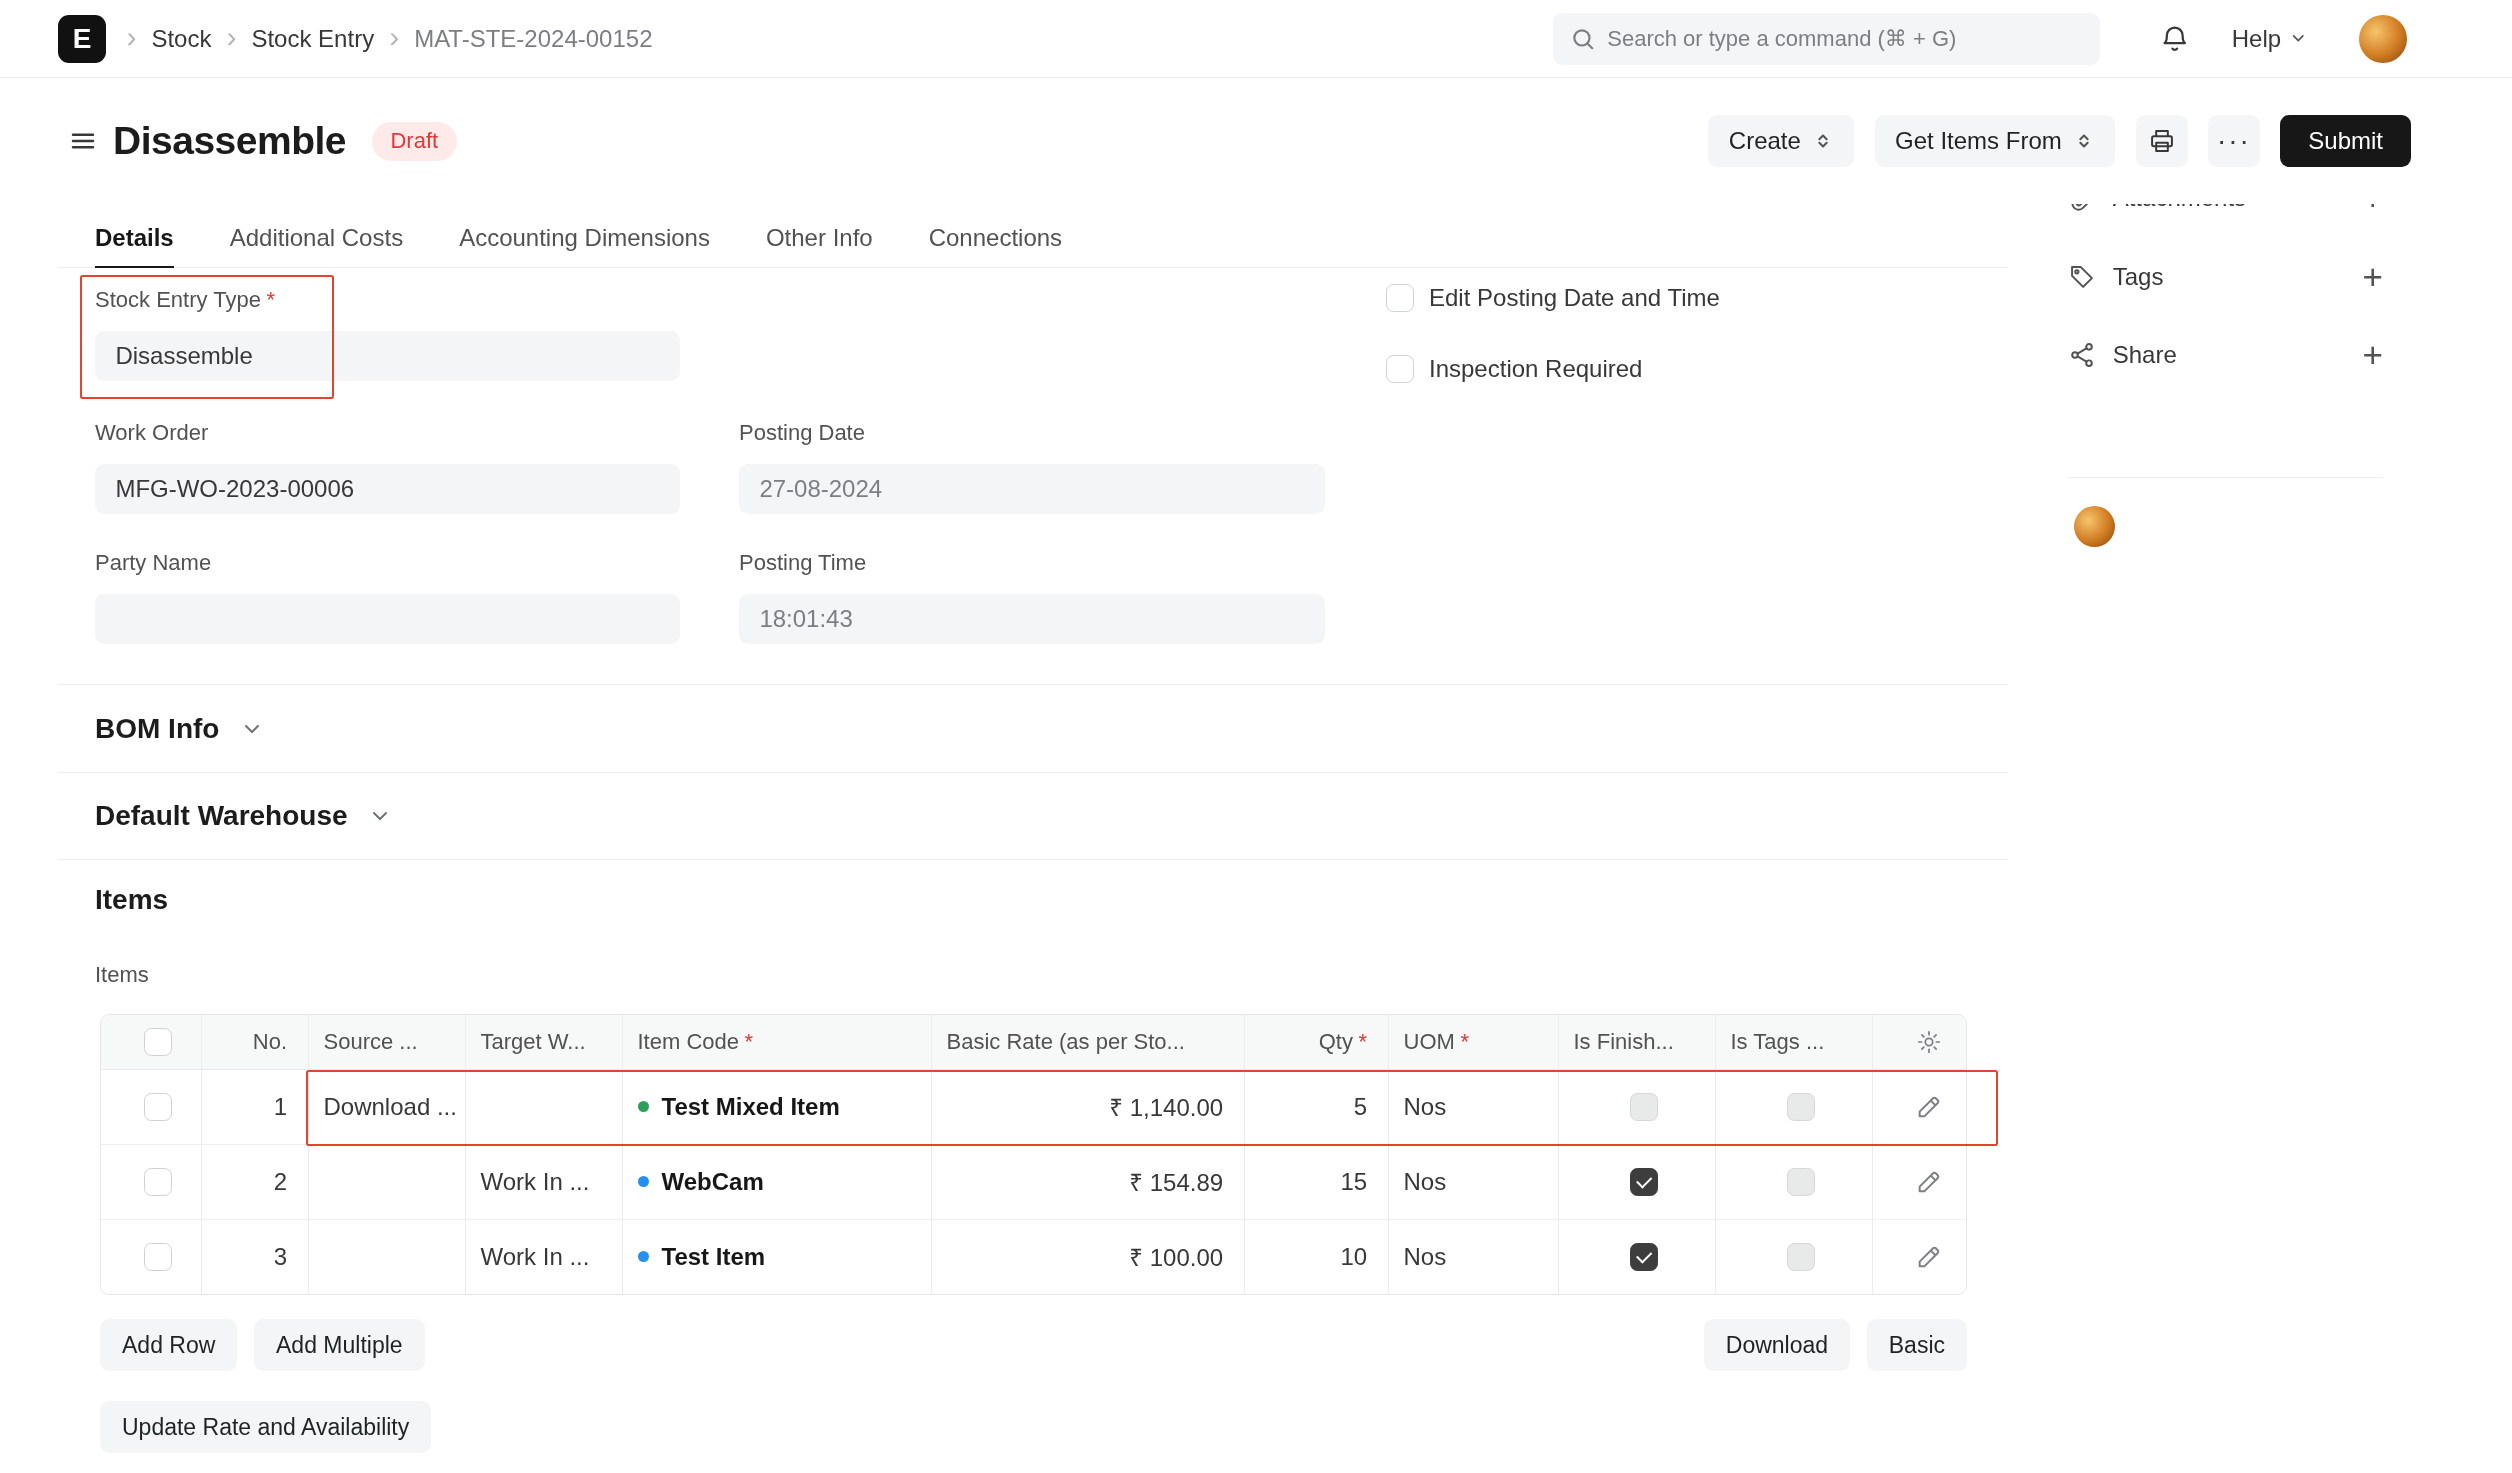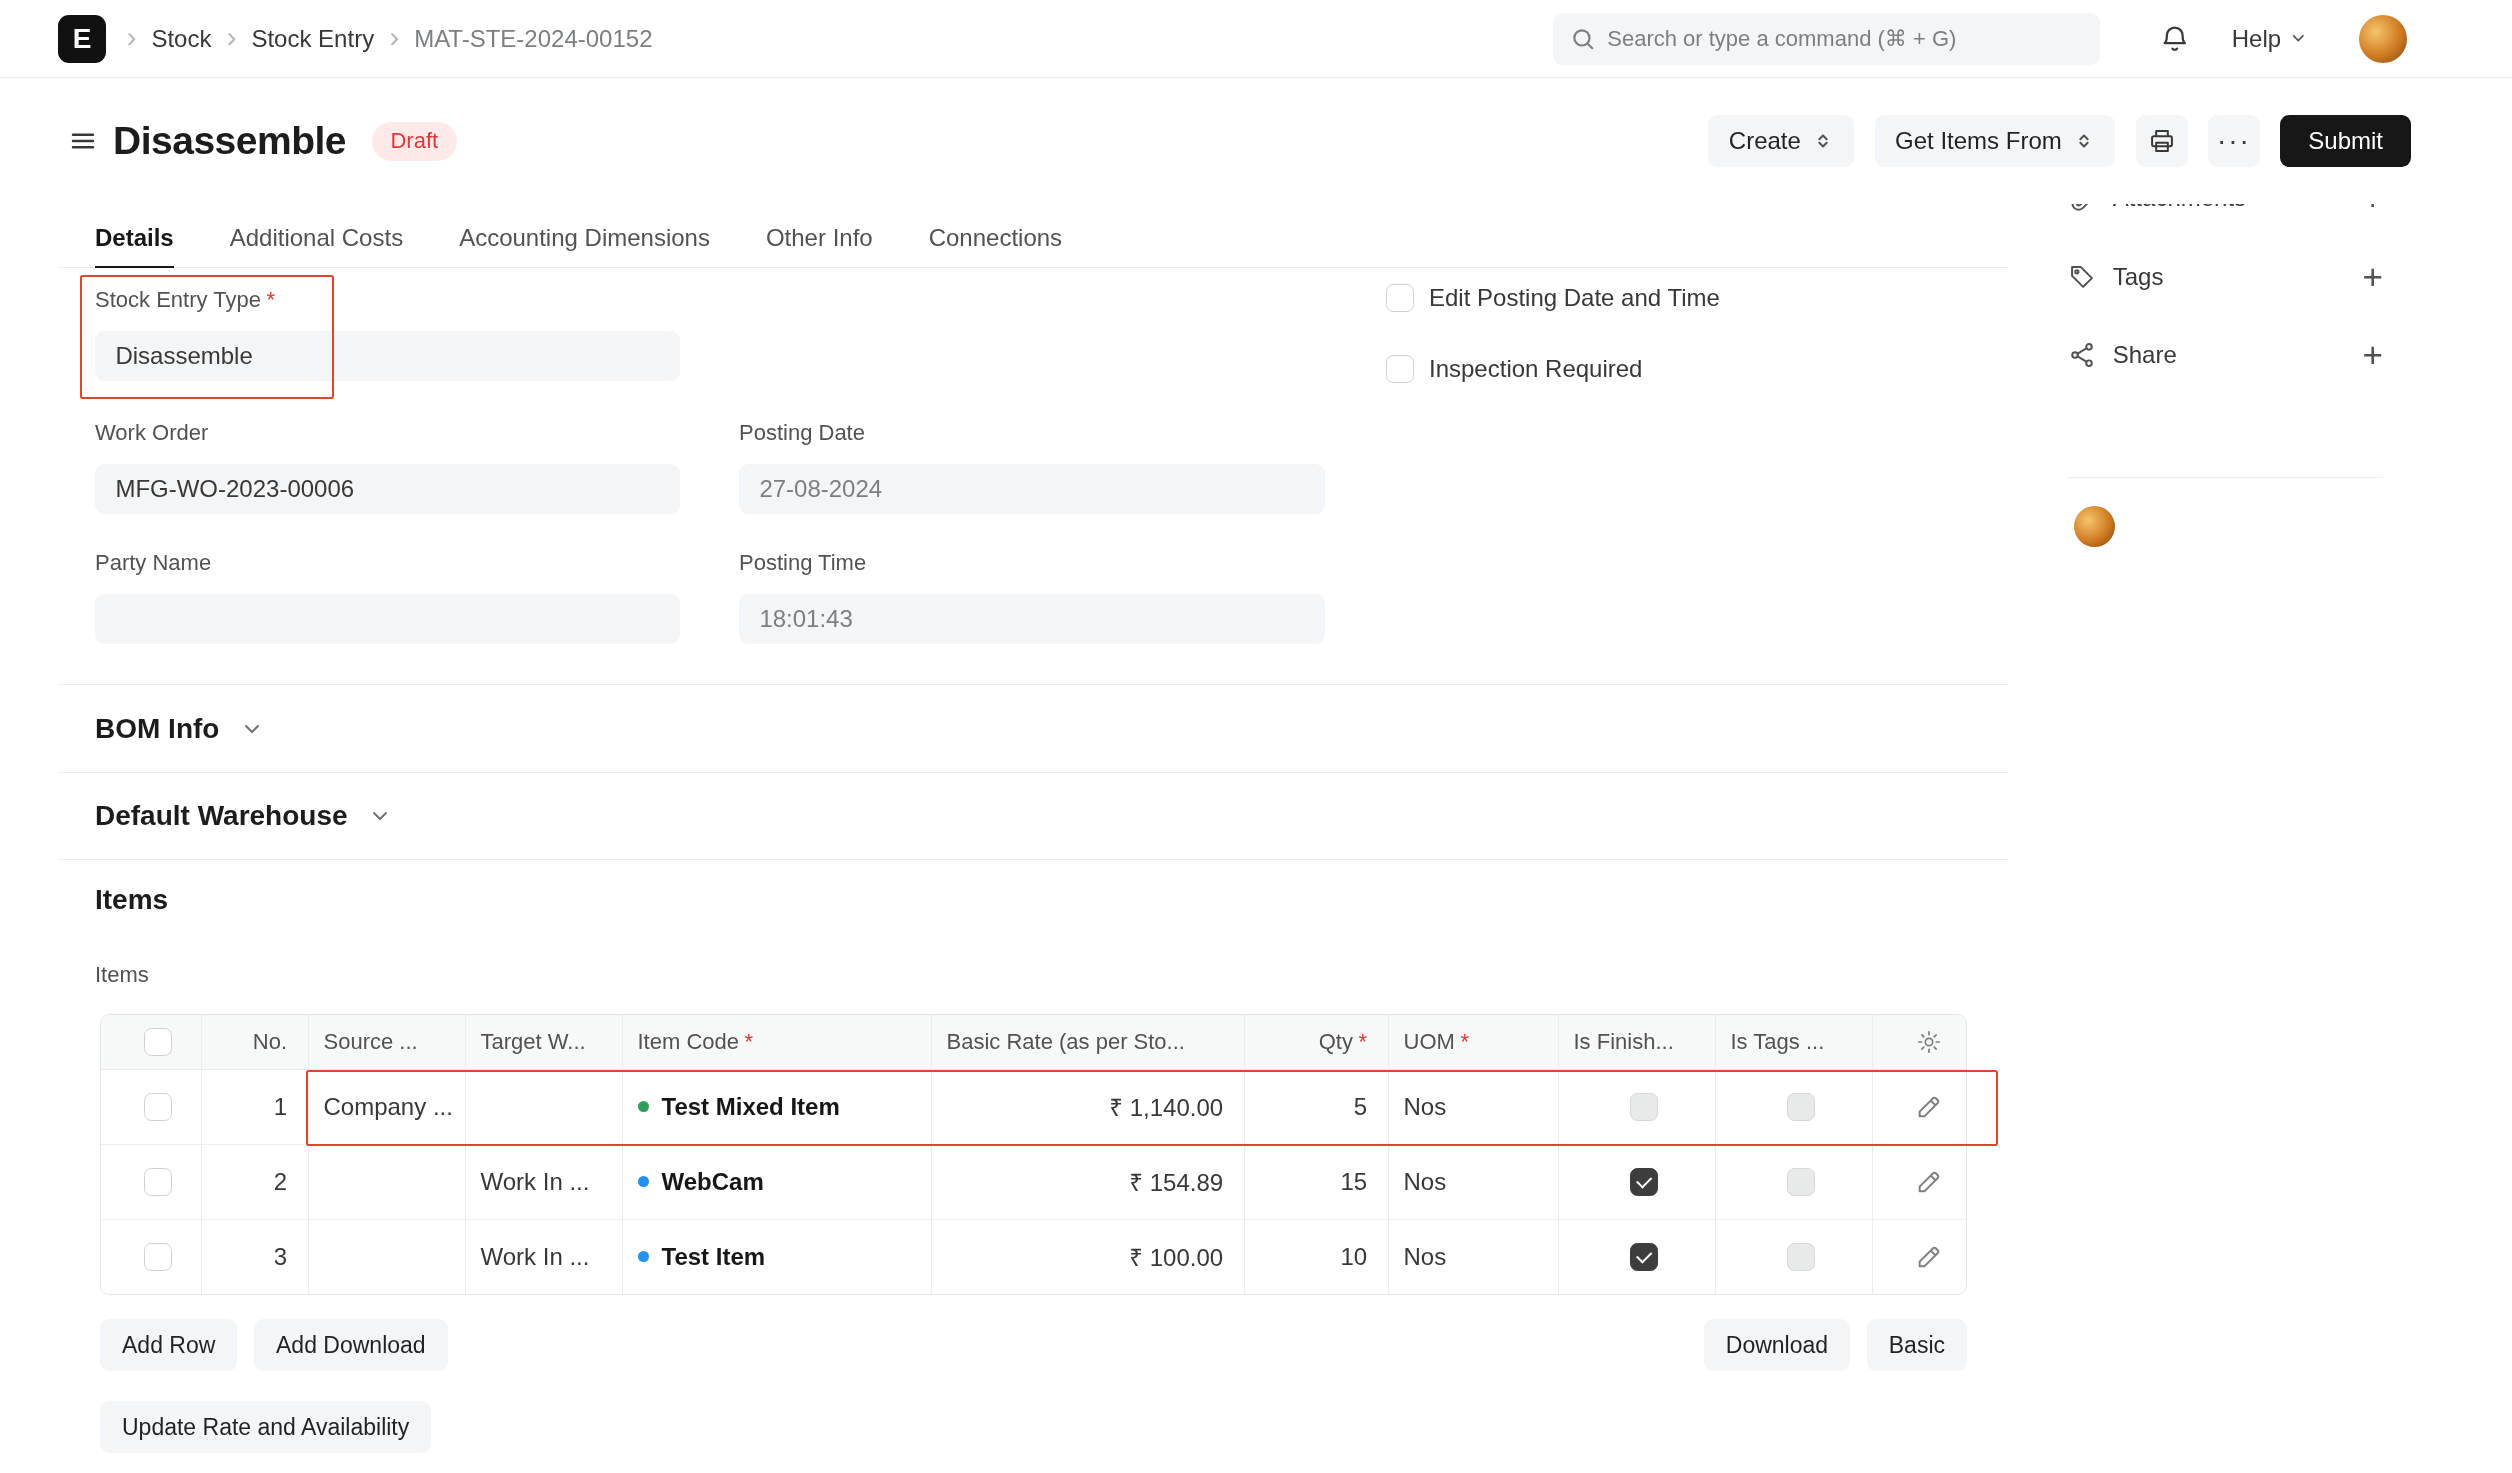--- a/index.html
+++ b/index.html
@@ -297,21 +297,21 @@
           </tr>
         </thead>
         <tbody>
           <tr>
             <td>
                 <div class="cell-center">
                   <span class="cbox unchecked"></span>
                 </div>
               </td>
             <td class="col-right">1</td>
-            <td>Company ...</td>
+            <td>Download ...</td>
             <td></td>
             <td>
                 <div class="cell-flex">
                   <span class="dot green"></span>
                   <span class="item-name">Test Mixed Item</span>
                 </div>
               </td>
             <td class="col-right">₹ 1,140.00</td>
             <td class="col-right">5</td>
             <td class="uom-val">Nos</td>
@@ -409,21 +409,21 @@
               </td>
           </tr>
         </tbody>
       </table>
     </div>
 
     <div class="hl-box" style="left:248px; top:861px; width:1692px; height:76px;"></div>
 
     <div class="grid-footer">
       <button class="btn small">Add Row</button>
-      <button class="btn small">Add Download</button>
+      <button class="btn small">Add Multiple</button>
       <div class="spacer"></div>
       <button class="btn small">Download</button>
       <button class="btn small">Basic</button>
     </div>
 
     <div class="update-row">
       <button class="btn small">Update Rate and Availability</button>
     </div>
   </div>
 

